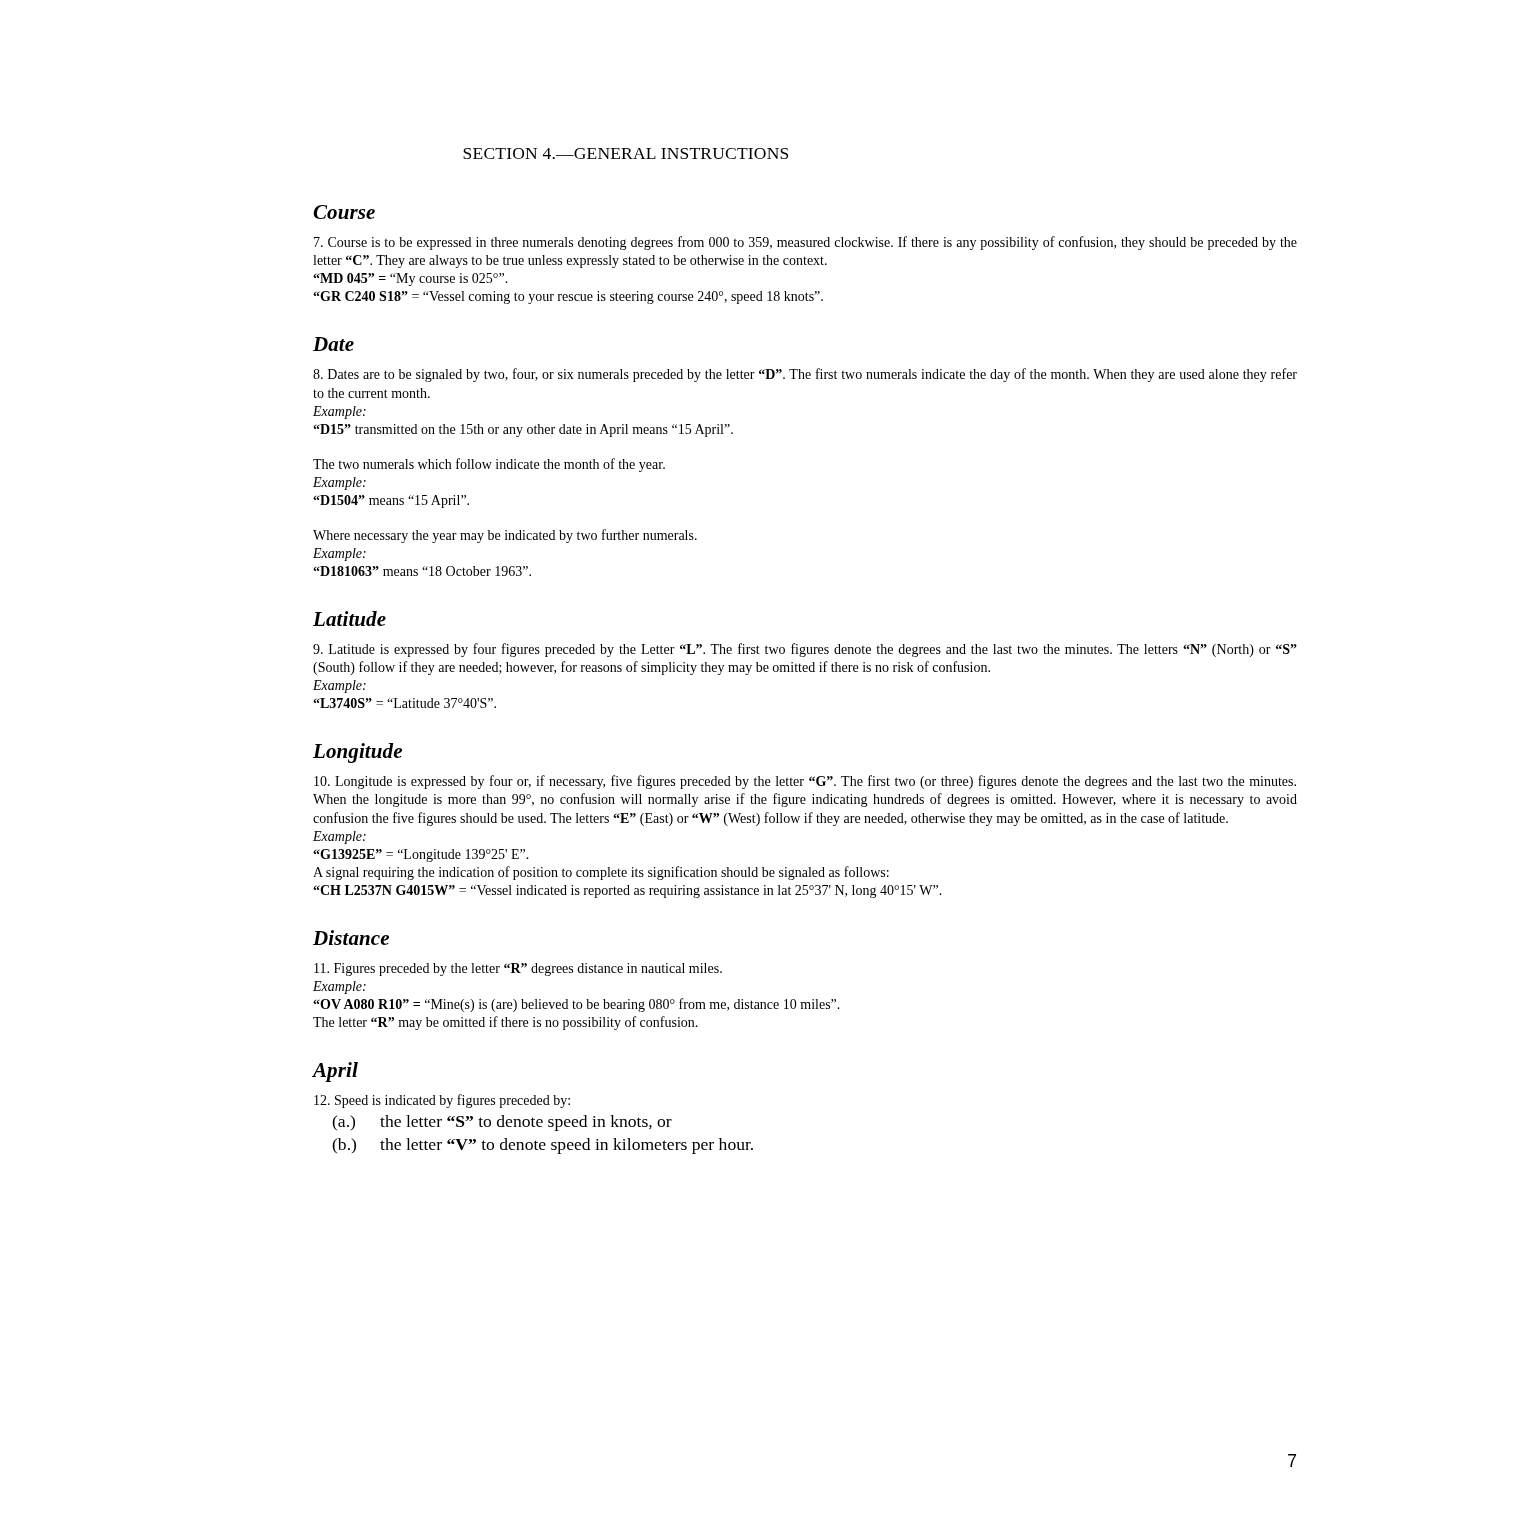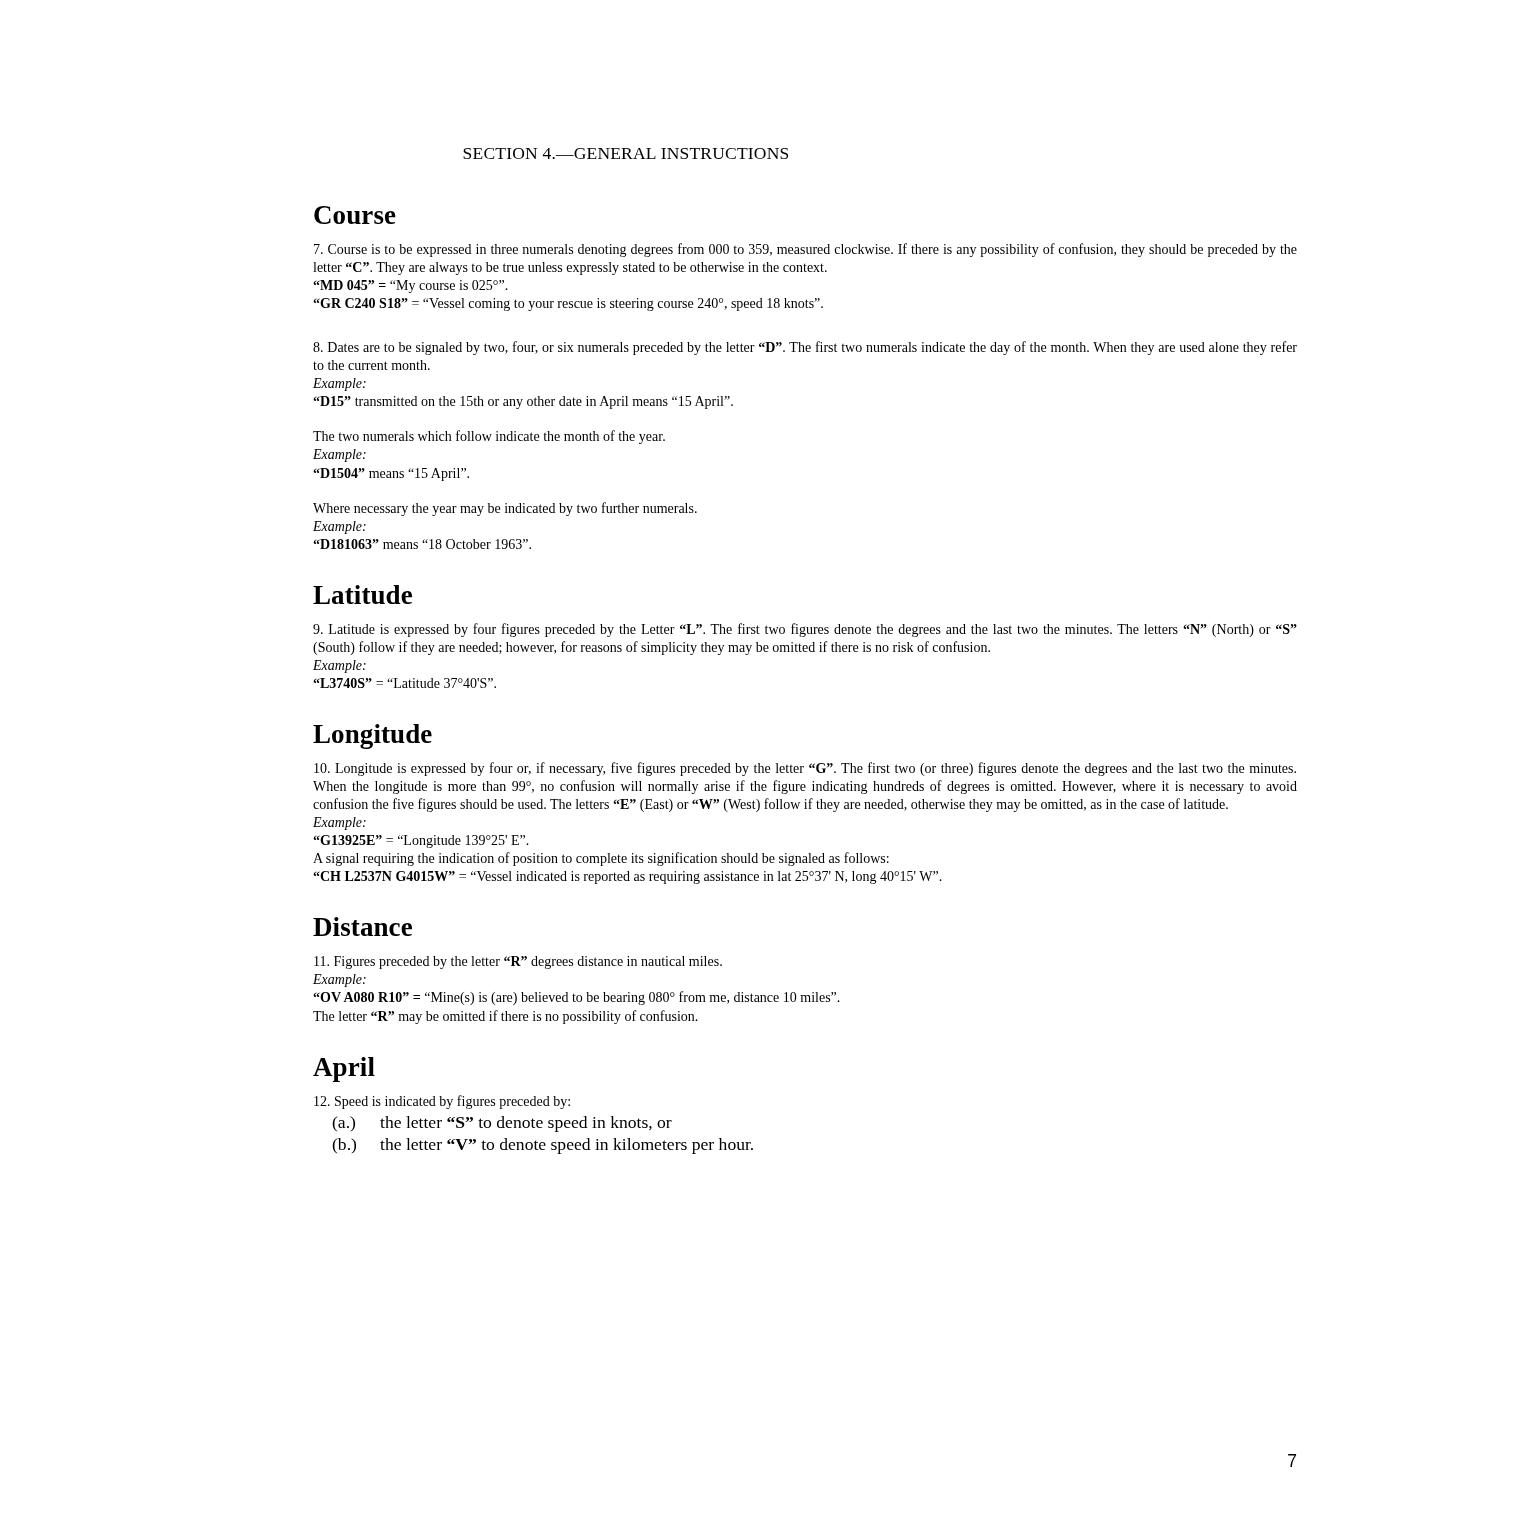--- a/index.html
+++ b/index.html
@@ -32,25 +32,26 @@
     font-family: Liberation Serif, serif;
     margin-top: 43px;
   }
   .content {
     position: absolute;
     left: 313px;
     top: 200px;
     width: 984px;
   }
   h2.section-heading {
-    font-size: 27px;
+    font-size: 21px;
     font-weight: bold;
     margin: 0 0 10px 0;
     line-height: 1.15;
     letter-spacing: 0.1px;
+    font-style: italic;
   }
   .block {
     margin-bottom: 26px;
   }
   .block:last-child { margin-bottom: 0; }
   p.para {
     font-size: 14px;
     line-height: 1.29;
     margin: 0;
     text-align: justify;
@@ -103,20 +104,21 @@
   <div class="content">
 
     <div class="block">
       <h2 class="section-heading">Course</h2>
       <p class="para"><span>7. Course is to be expressed in three numerals denoting degrees from 000 to 359, measured clockwise. If there is any possibility of confusion, they should be preceded by the letter </span><span class="bld">“C”</span><span>. They are always to be true unless expressly stated to be otherwise in the context.</span></p>
       <p class="para nojust indent"><span class="bld">“MD 045” =</span><span> “My course is 025°”.</span></p>
       <p class="para nojust indent"><span class="bld">“GR C240 S18”</span><span> = “Vessel coming to your rescue is steering course 240°, speed 18 knots”.</span></p>
     </div>
 
     <div class="block">
+      <h2 class="section-heading">Date</h2>
       <p class="para"><span>8. Dates are to be signaled by two, four, or six numerals preceded by the letter </span><span class="bld">“D”</span><span>. The first two numerals indicate the day of the month. When they are used alone they refer to the current month.</span></p>
       <p class="para nojust indent ital">Example:</p>
       <p class="para nojust indent"><span class="bld">“D15”</span><span> transmitted on the 15th or any other date in April means “15 April”.</span></p>
       <div class="gap"></div>
       <p class="para nojust indent">The two numerals which follow indicate the month of the year.</p>
       <p class="para nojust indent ital">Example:</p>
       <p class="para nojust indent"><span class="bld">“D1504”</span><span> means “15 April”.</span></p>
       <div class="gap"></div>
       <p class="para nojust indent">Where necessary the year may be indicated by two further numerals.</p>
       <p class="para nojust indent ital">Example:</p>

